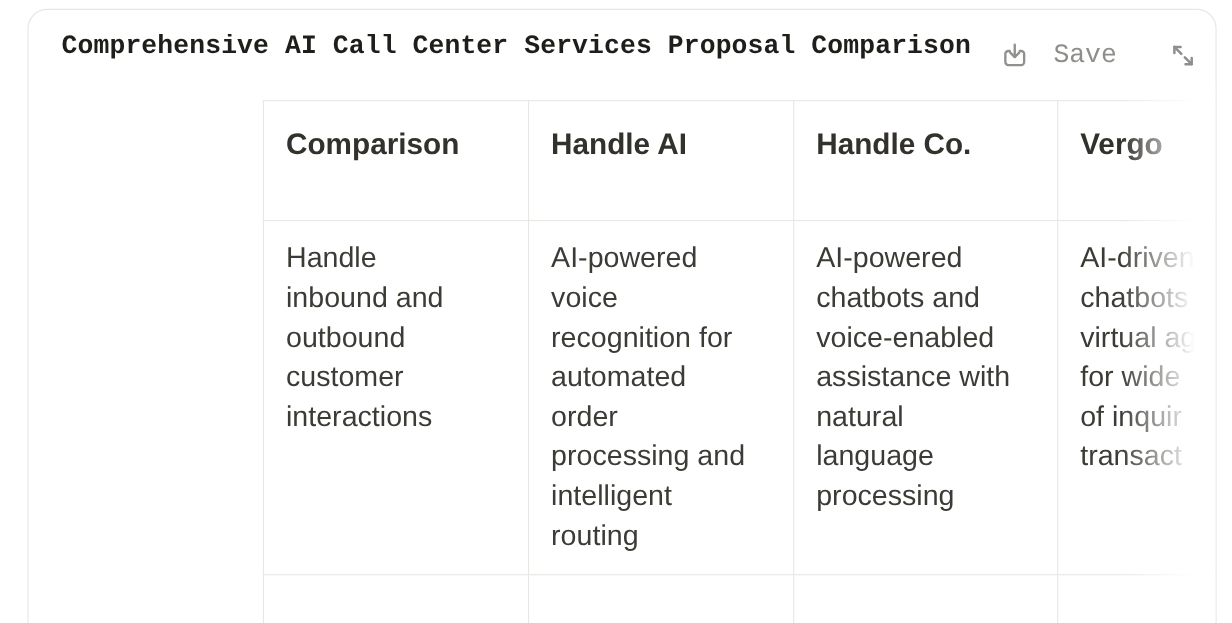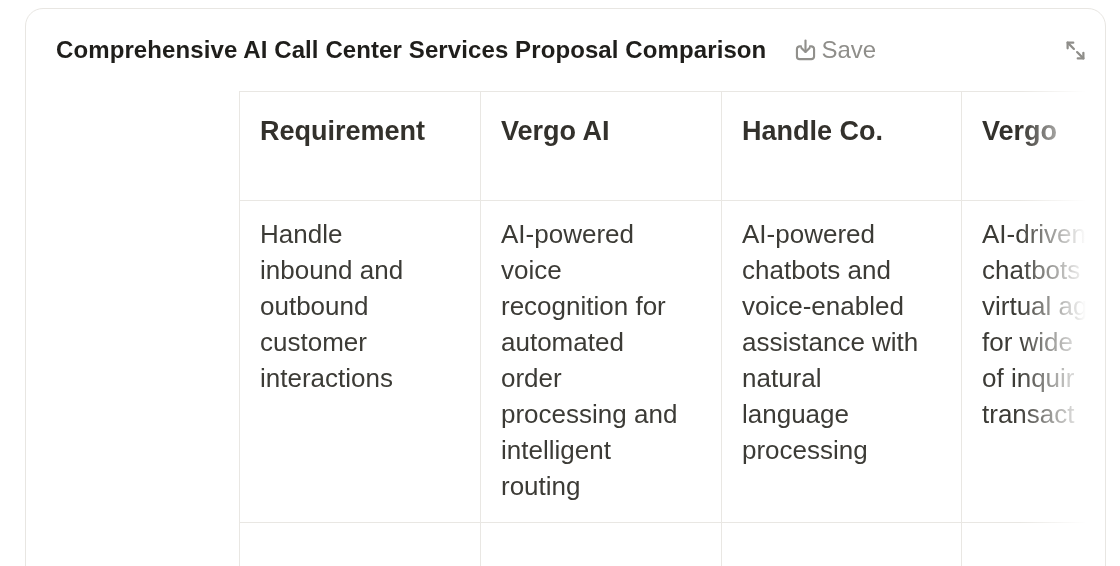--- a/index.html
+++ b/index.html
@@ -23,34 +23,34 @@
     border-radius: 18px;
     overflow: hidden;
   }
   .card-header {
     position: absolute;
     top: 20px;
     left: 30px;
     right: 16px;
     height: 42px;
     display: flex;
-    align-items: center;
     z-index: 10;
+    font-family: Liberation Mono, monospace;
   }
   .card-title {
     font-size: 24px;
     font-weight: 600;
     letter-spacing: 0.1px;
     color: #1f1e1b;
     white-space: nowrap;
   }
   .save-button {
     display: flex;
     align-items: center;
-    gap: 2px;
+    gap: 22px;
     margin-left: 26px;
     border: none;
     background: transparent;
     padding: 0;
     color: #91908c;
     font-family: inherit;
     font-size: 24px;
     cursor: pointer;
   }
   .save-button svg { display: block; }
@@ -150,22 +150,22 @@
   <div class="table-scroll">
     <table class="compare-table">
       <colgroup>
         <col class="c1">
           <col class="c2">
           <col class="c3">
           <col class="c4">
       </colgroup>
       <thead>
         <tr>
-          <th>Requirement</th>
-          <th>Vergo AI</th>
+          <th>Comparison</th>
+          <th>Handle AI</th>
           <th>Handle Co.</th>
           <th>Vergo</th>
         </tr>
       </thead>
       <tbody>
         <tr>
           <td>
             <div class="cell-text">Handle
 inbound and
 outbound

